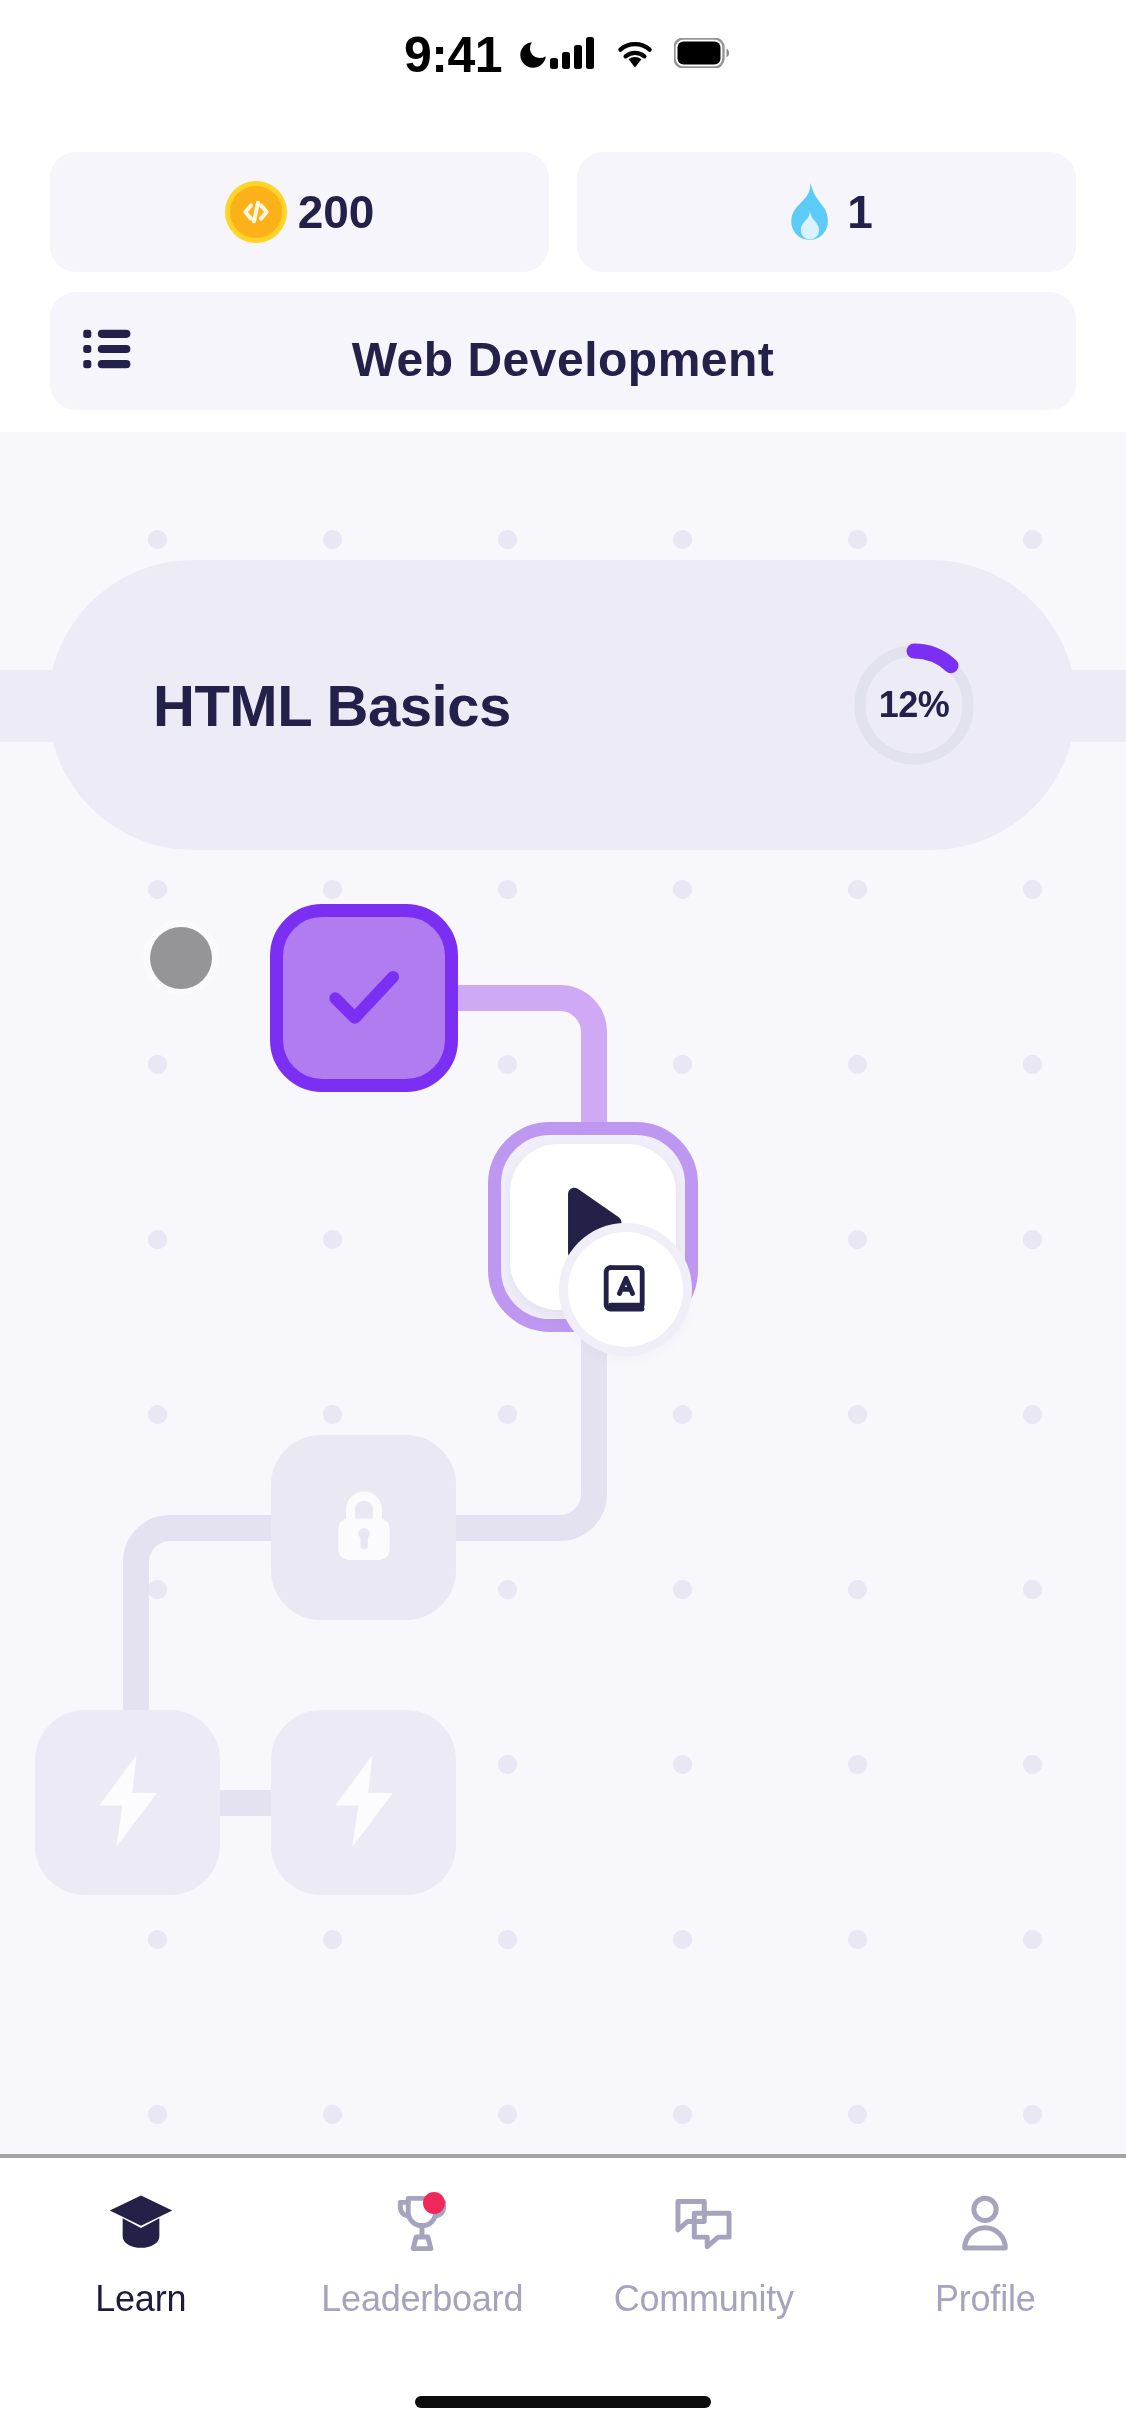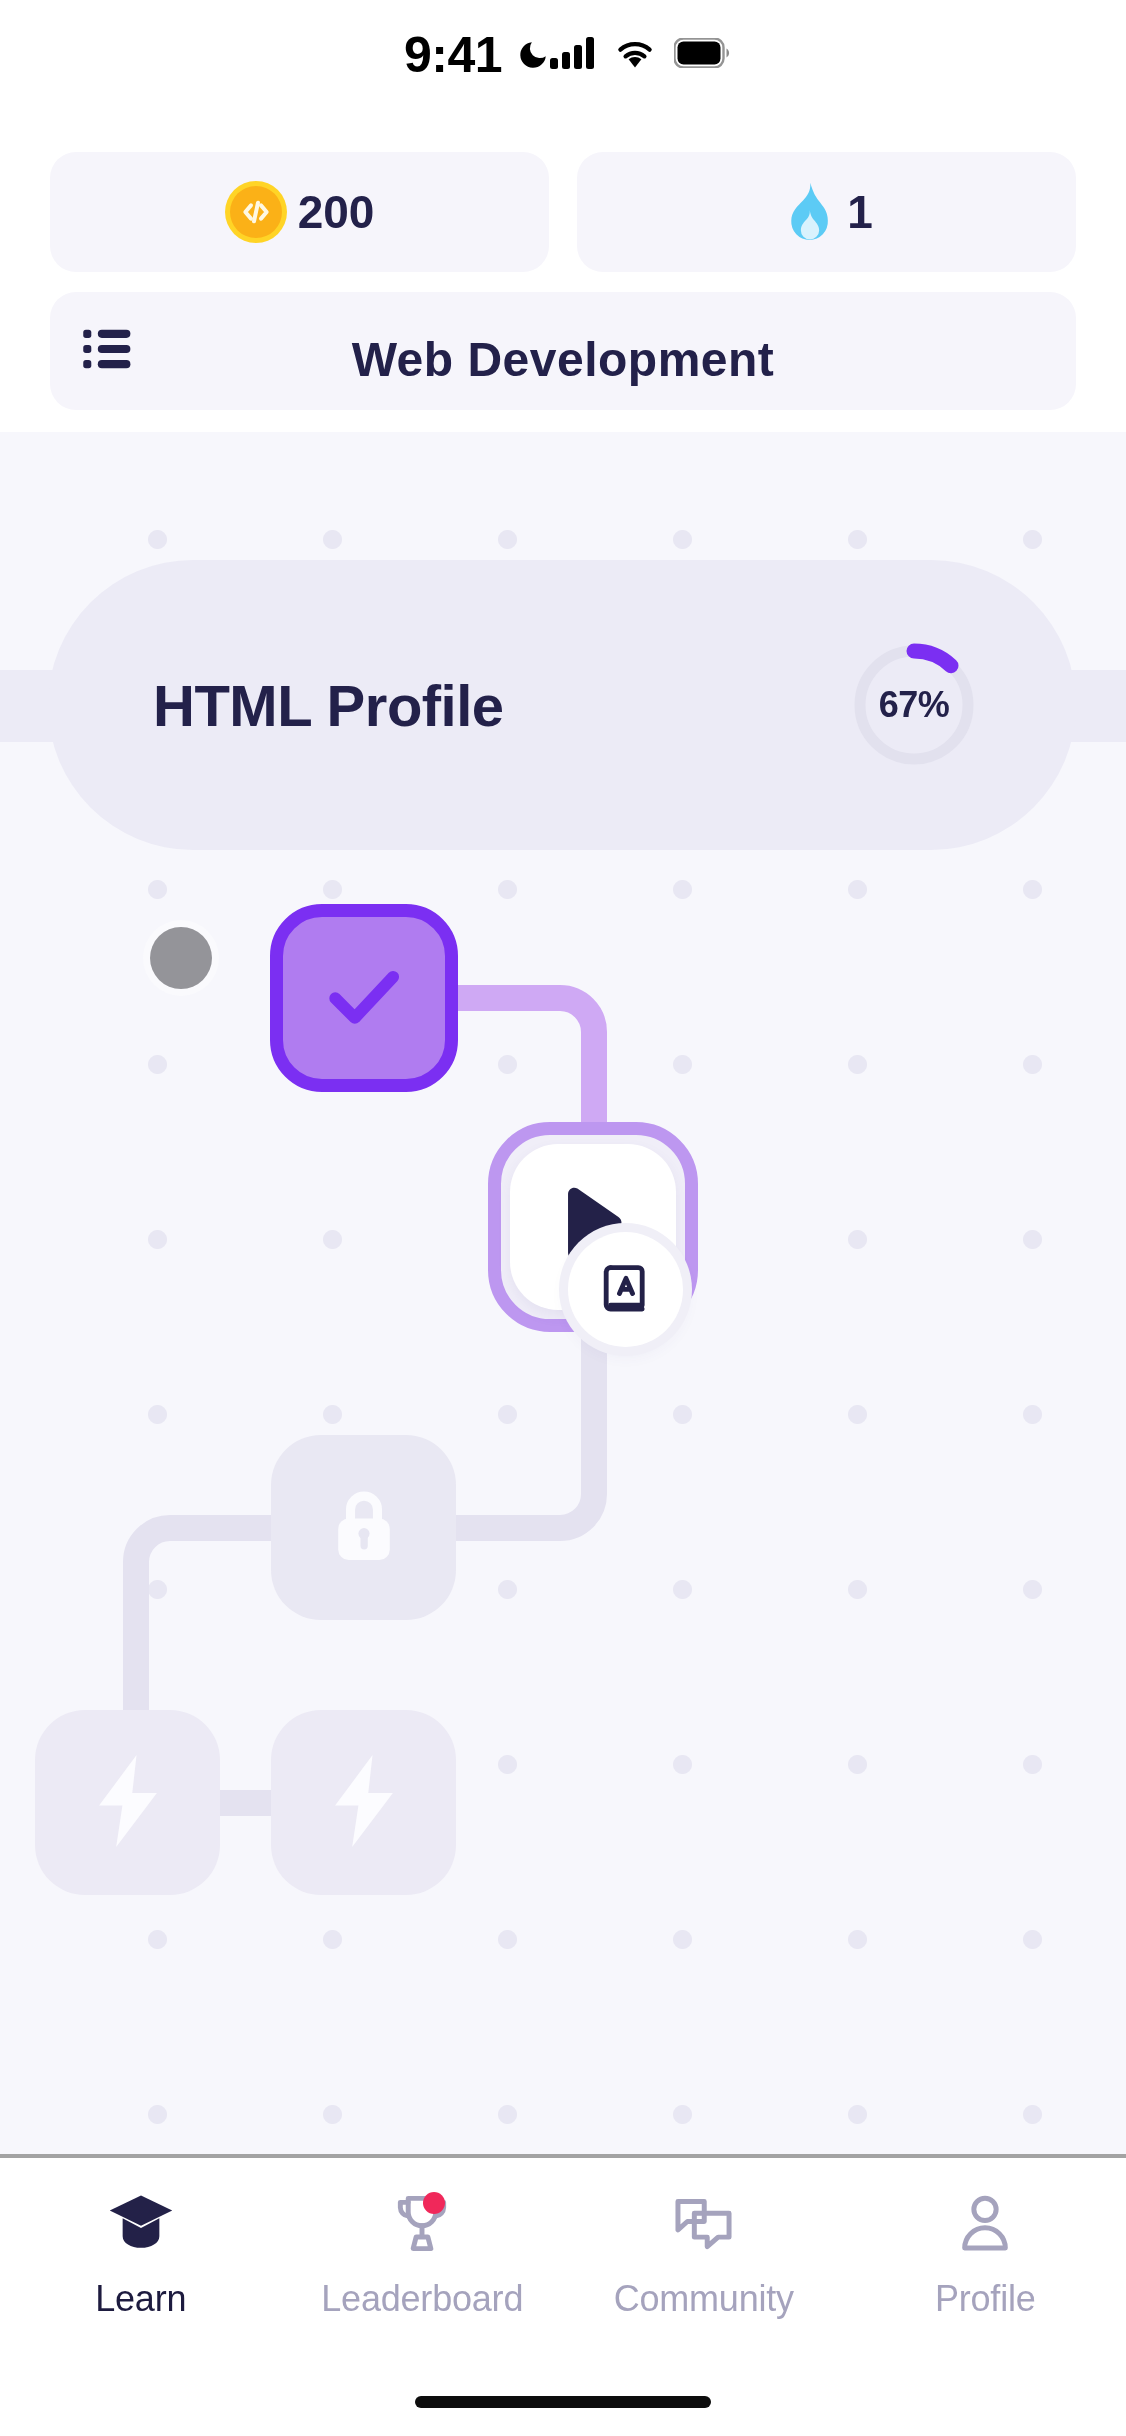--- a/index.html
+++ b/index.html
@@ -257,27 +257,27 @@
 
       <path d="M594 900 V1062 a34 34 0 0 1 -34 34 H456" stroke="#e4e2f0" stroke-width="26" fill="none" stroke-linecap="round"></path>
 
       <path d="M271 1096 H170 a34 34 0 0 0 -34 34 V1300" stroke="#e4e2f0" stroke-width="26" fill="none" stroke-linecap="round"></path>
 
       <path d="M220 1371 H271" stroke="#e4e2f0" stroke-width="26" fill="none" stroke-linecap="round"></path>
     </svg>
 
     <div class="unit-wing"></div>
     <div class="unit-banner">
-      <span class="unit-name">HTML Profile</span>
+      <span class="unit-name">HTML Basics</span>
       <span class="ring-wrap">
         <svg width="128" height="128" viewBox="0 0 128 128">
           <circle cx="64" cy="64" r="54" fill="none" stroke="#e2e1ee" stroke-width="11"></circle>
           <circle cx="64" cy="64" r="54" fill="none" stroke="#7b2ff2" stroke-width="15" stroke-linecap="round" stroke-dasharray="40.7 298.6" transform="rotate(-90 64 64)"></circle>
         </svg>
-        <span class="ring-pct">67%</span>
+        <span class="ring-pct">12%</span>
       </span>
     </div>
 
     <div class="node node-done">
       <span>
         <svg width="92" height="92" viewBox="0 0 24 24" fill="none" stroke="#7b2ff2" stroke-width="3.1" stroke-linecap="round" stroke-linejoin="round">
           <path d="M4.5 12.6 9.6 17.7 19.6 7"></path>
         </svg>
       </span>
     </div>

